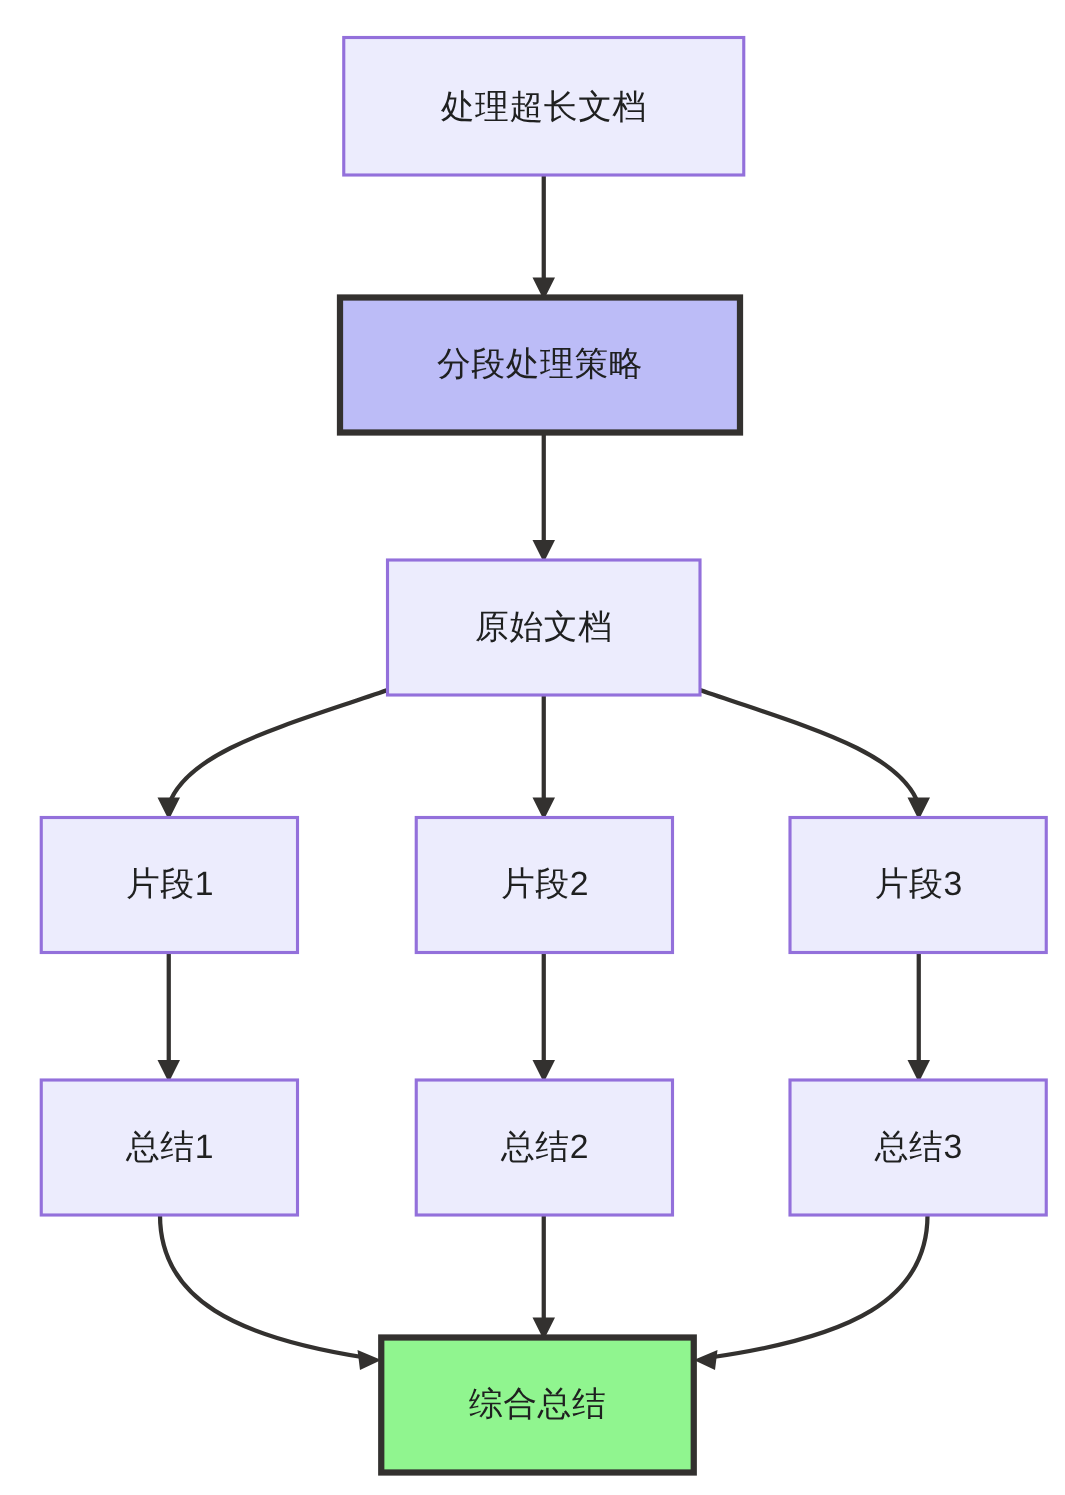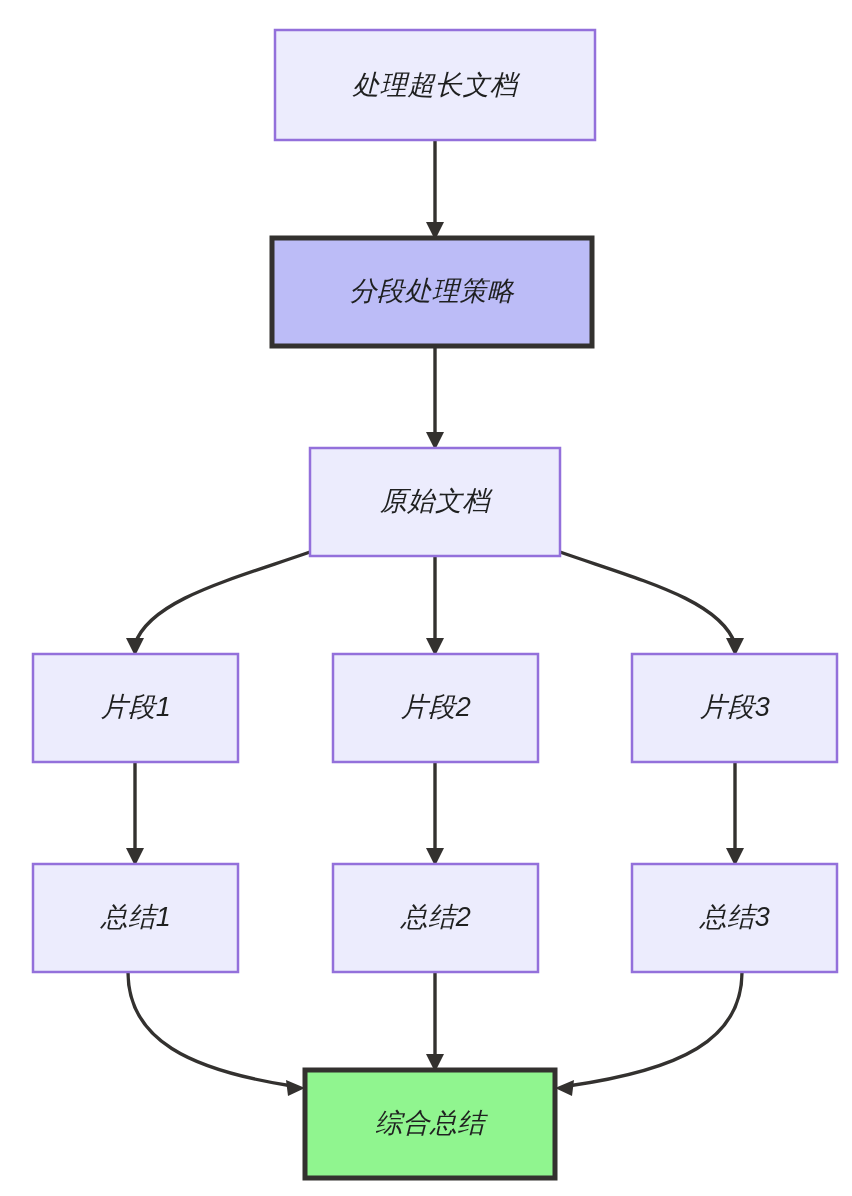--- a/index.html
+++ b/index.html
@@ -11,21 +11,20 @@
     width: 852px;
     height: 1196px;
     font-family: "Liberation Sans", "DejaVu Sans", sans-serif;
     overflow: hidden;
   }
   #diagram-root {
     position: relative;
     width: 852px;
     height: 1196px;
     background: #ffffff;
-    font-style: italic;
   }
   svg.flow-canvas {
     position: absolute;
     top: 0;
     left: 0;
     width: 852px;
     height: 1196px;
     display: block;
   }
   .node-rect {

